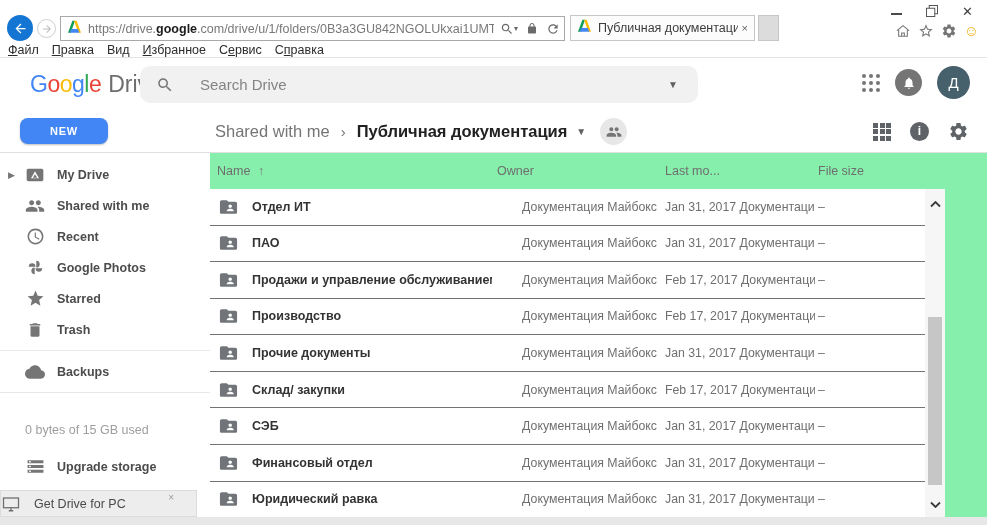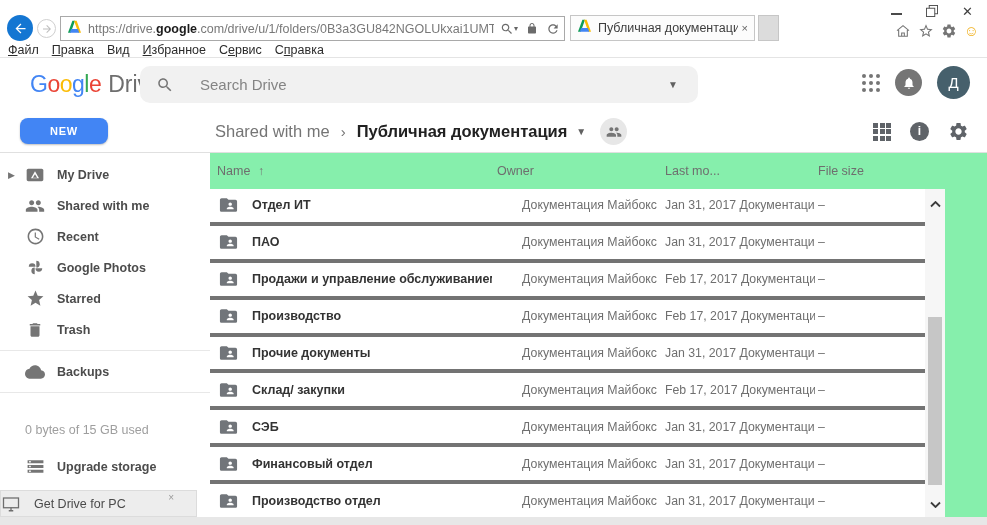--- a/index.html
+++ b/index.html
@@ -77,21 +77,21 @@
   
   .content{position:absolute;left:210px;top:153px;right:0;bottom:8px;background:#86efac;}
   .col-headers{position:absolute;left:0;top:0;height:36px;width:100%;font-size:12.5px;color:#6e6e6e;}
   .col-headers span{position:absolute;top:11px;white-space:nowrap;}
   .ch-name{left:7px;}
   .ch-sort{left:48px;font-size:12px;color:#757575;}
   .ch-owner{left:287px;}
   .ch-modified{left:455px;}
   .ch-size{left:608px;}
   .file-list{position:absolute;left:0;top:36px;width:715px;bottom:0;background:#fff;display:flex;flex-direction:column;}
-  .file-row{flex:1;position:relative;border-bottom:4px solid #737373;background:#fff;cursor:default;}
+  .file-row{flex:1;position:relative;border-bottom:1px solid #737373;background:#fff;cursor:default;}
   .file-row:last-child{border-bottom:none;}
   .file-row .cell{position:absolute;top:50%;transform:translateY(-50%);white-space:nowrap;overflow:hidden;}
   .c-icon{left:8px;color:#71757a;display:flex;}
   .c-name{left:42px;width:240px;font-size:12.5px;font-weight:bold;color:#333;}
   .c-owner{left:287px;width:160px;font-size:12.3px;color:#6f6f6f;text-align:right;}
   .c-modified{left:455px;width:150px;font-size:12.3px;color:#6f6f6f;}
   .c-size{left:608px;font-size:12.3px;color:#6f6f6f;}
 
   
   .scrollbar{position:absolute;left:715px;width:20px;top:36px;bottom:0;background:#f6f6f6;}
@@ -452,21 +452,21 @@
           <span class="cell c-owner">Документация Майбокс</span>
           <span class="cell c-modified">Jan 31, 2017 Документация...</span>
           <span class="cell c-size">–</span>
         </div>
         <div class="file-row">
           <span class="cell c-icon">
             <svg width="21" height="18" viewBox="0 0 24 21" fill="currentColor">
               <path d="M20 4.5h-8l-2-2H4c-1.1 0-2 .9-2 2v12c0 1.1.9 2 2 2h16c1.1 0 2-.9 2-2v-10c0-1.1-.9-2-2-2zm-6 3c1.1 0 2 .9 2 2s-.9 2-2 2-2-.9-2-2 .9-2 2-2zm4 8h-8v-1c0-1.33 2.67-2 4-2s4 .67 4 2v1z" fill-rule="evenodd" clip-rule="evenodd"></path>
             </svg>
           </span>
-          <span class="cell c-name">Производство отдел</span>
+          <span class="cell c-name">Юридический равка</span>
           <span class="cell c-owner">Документация Майбокс</span>
           <span class="cell c-modified">Jan 31, 2017 Документация...</span>
           <span class="cell c-size">–</span>
         </div>
       </div>
     <div class="scrollbar">
       <span class="sb-up">
           <svg width="11" height="7" viewBox="0 0 11 7" fill="none" stroke="currentColor" stroke-width="1.8">
             <path d="M1 5.5 5.5 1 10 5.5"></path>
           </svg>

